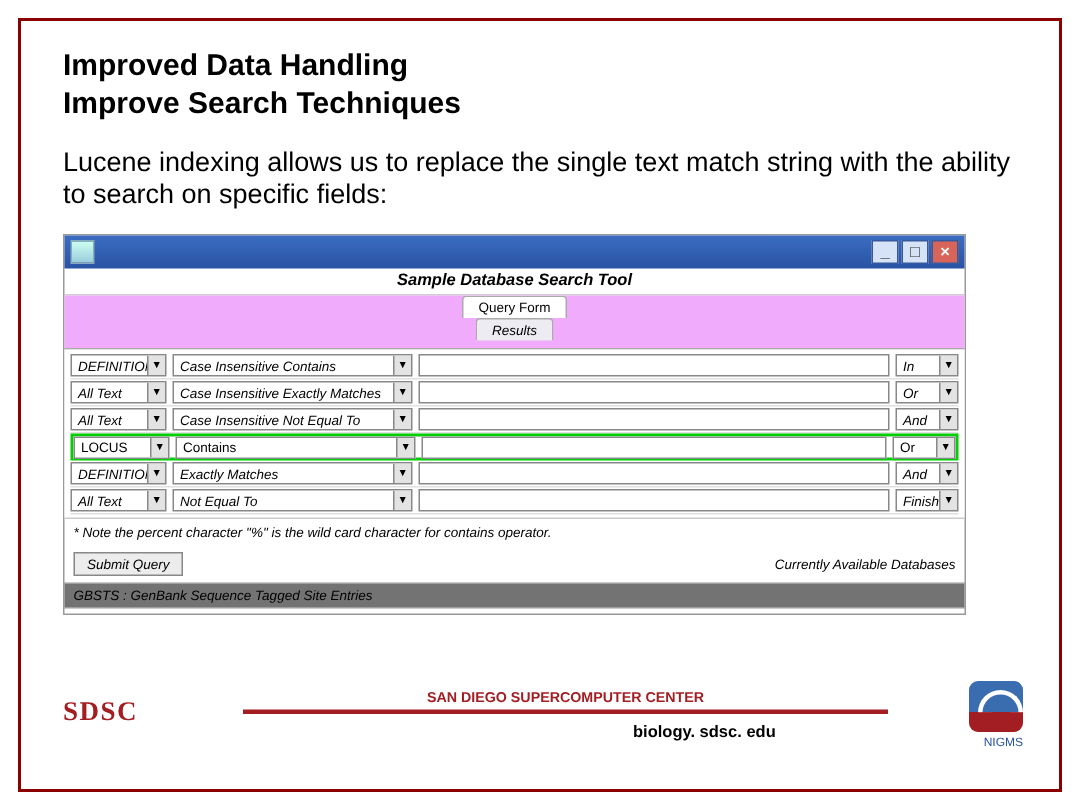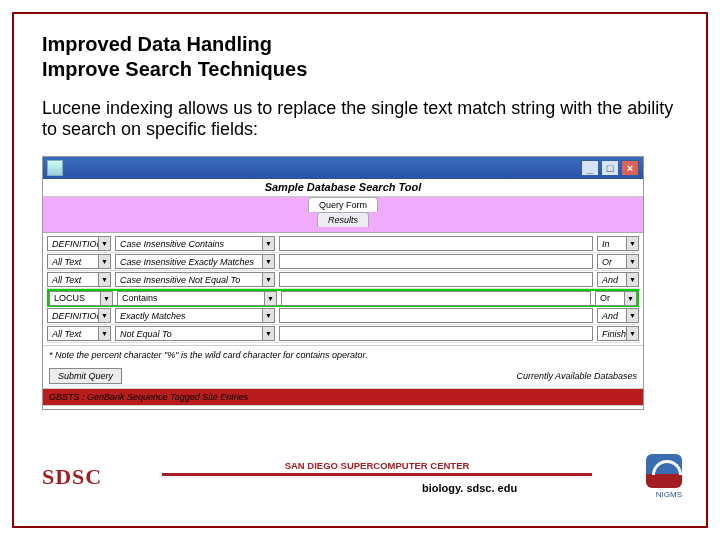--- a/index.html
+++ b/index.html
@@ -150,35 +150,35 @@
     margin-left: auto;
     font-style: italic;
     font-size: 9px;
   }
   .dblist {
     border-top: 1px solid #ccc;
     border-bottom: 1px solid #ccc;
     padding: 3px 6px;
     font-size: 9px;
     font-style: italic;
-    background: #b91c1c;
+    background: #737373;
     min-height: 14px;
   }
   .footer {
     position: absolute;
     left: 28px; right: 28px; bottom: 20px;
     height: 50px;
   }
   .sdsc {
     position: absolute;
     left: 0; top: 8px;
     font-family: Georgia, serif;
     font-weight: bold;
     color: #A31E23;
-    font-size: 22px;
+    font-size: 18px;
     letter-spacing: 1px;
   }
   .sdct {
     position: absolute;
     left: 120px;
     top: 4px;
     font-size: 9.5px;
     font-weight: bold;
     color: #A31E23;
     border-bottom: 3px solid #A31E23;

